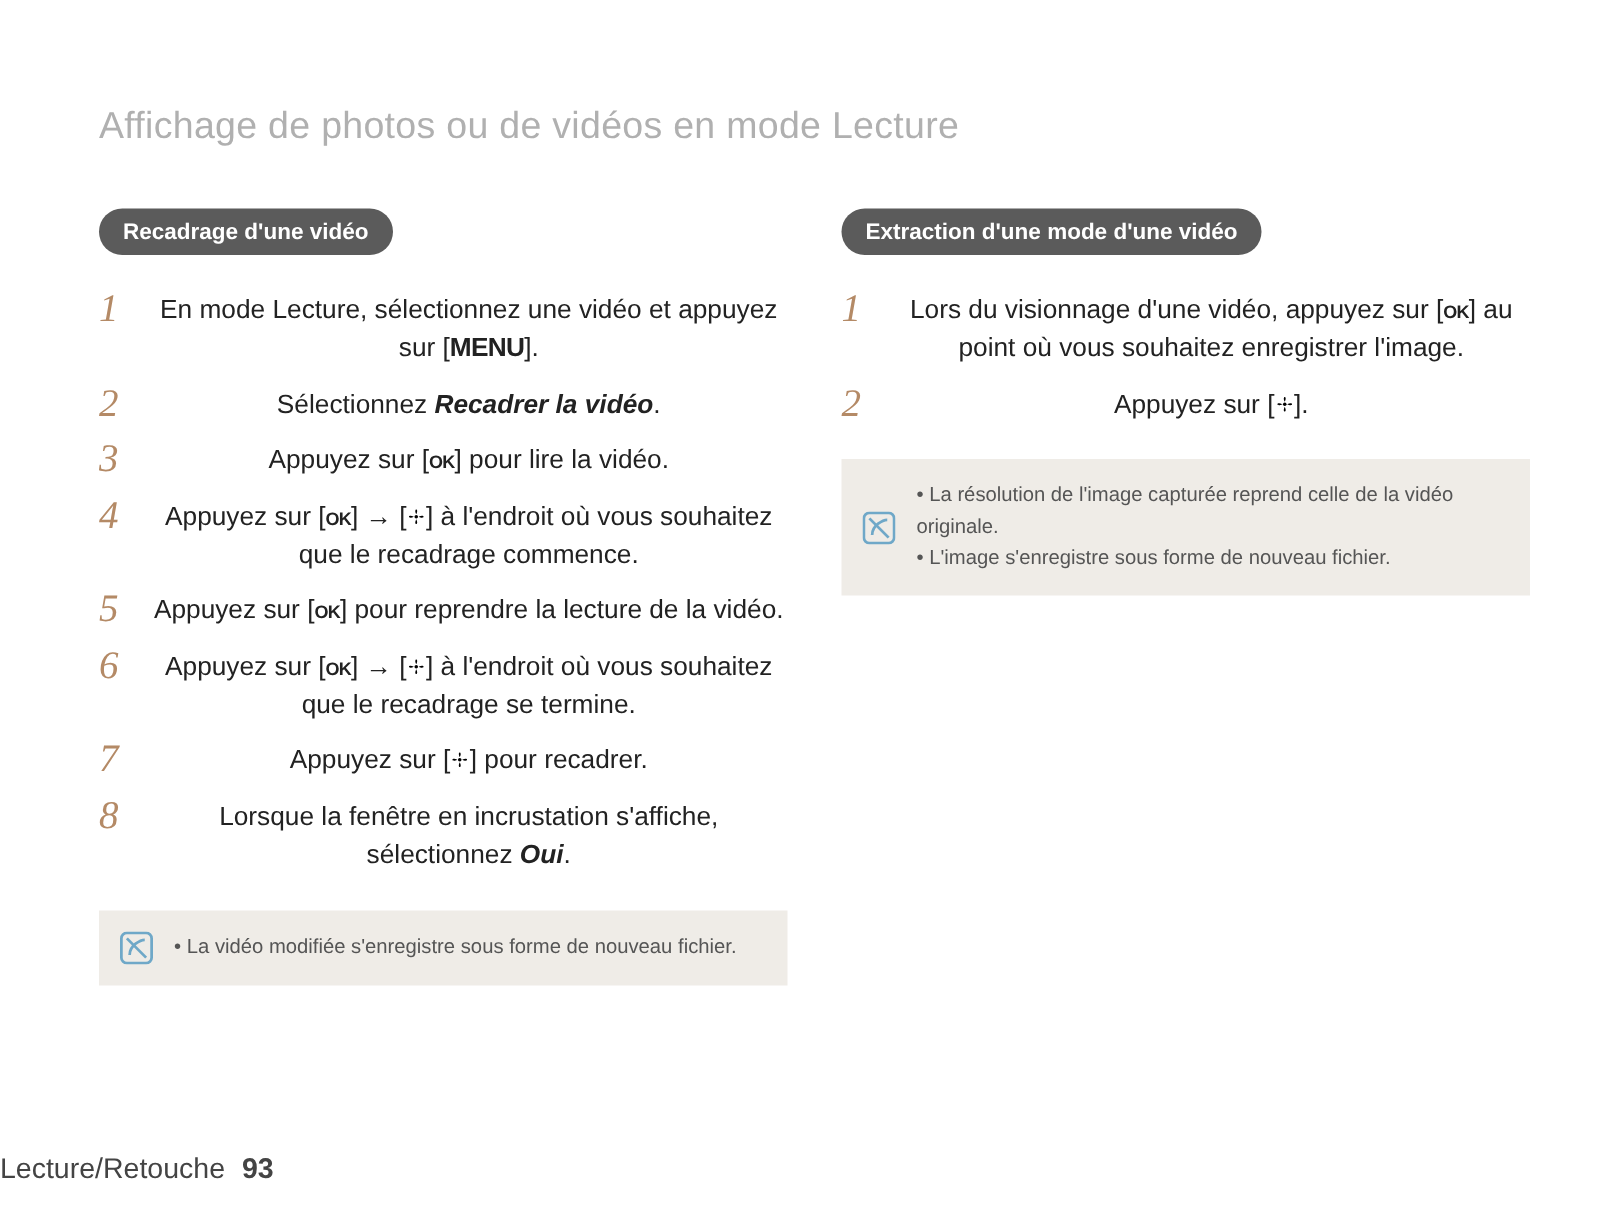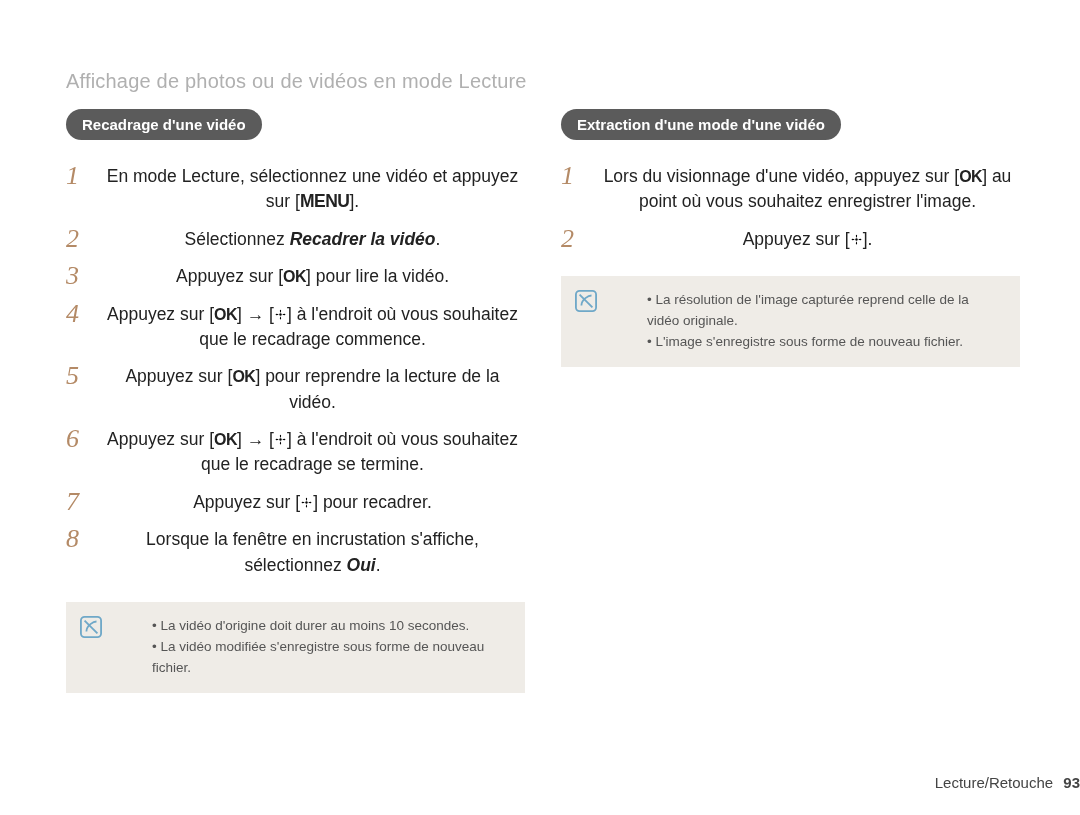--- a/index.html
+++ b/index.html
@@ -12,25 +12,25 @@
     overflow: hidden;
     color: #222;
   }
   .page {
     padding: 70px 60px 0 66px;
     box-sizing: border-box;
     height: 100%;
     position: relative;
   }
   .page-title {
-    font-size: 20px;
+    font-size: 25px;
     color: #b0b0b0;
     font-weight: 400;
     letter-spacing: 0.2px;
-    margin-bottom: 16px;
+    margin-bottom: 40px;
   }
   .columns {
     display: flex;
     gap: 36px;
   }
   .col {
     flex: 1;
     min-width: 0;
   }
   .pill {
@@ -73,59 +73,58 @@
     text-align: center;
   }
   .strong { font-weight: 700; font-style: italic; }
   .menu-box {
     font-weight: 800;
     letter-spacing: -0.5px;
   }
   .icon-ok {
     font-weight: 800;
     letter-spacing: -0.5px;
-    font-size: 16px;
+    font-size: 12px;
   }
   .icon-down svg {
     width: 13px;
     height: 13px;
     vertical-align: -1px;
   }
   .note-box {
     display: flex;
-    align-items: flex-start;
+    align-items: center;
     background: #efece7;
     margin-top: 24px;
     padding: 14px 18px 14px 14px;
     font-size: 13.5px;
     color: #555;
     line-height: 1.55;
-    gap: 36px;
   }
   .note-icon {
     width: 22px;
     height: 22px;
     flex-shrink: 0;
     margin-right: 14px;
   }
   .note-icon svg { width: 22px; height: 22px; }
   .note-list {
     list-style: none;
     padding: 0;
     margin: 0;
   }
   .note-list li::before {
     content: "•  ";
   }
   .footer {
     position: absolute;
     left: 0; right: 0;
     bottom: 24px;
-    text-align: right;
-    font-size: 15px;
+    text-align: left;
+    font-size: 19px;
     color: #444;
   }
   .footer .num { font-weight: 700; margin-left: 6px; }
 </style>
 </head>
 <body>
 
 <div class="page">
   <div class="page-title">Affichage de photos ou de vidéos en mode Lecture</div>
 
@@ -178,21 +177,20 @@
         </ol>
       <div class="note-box">
         <span class="note-icon">
           <svg viewBox="0 0 24 24">
               <rect x="1" y="1" width="22" height="22" rx="4" fill="none" stroke="#6fa8c8" stroke-width="2"></rect>
               <path d="M5 5 L19 19" stroke="#6fa8c8" stroke-width="2"></path>
               <path d="M7 17 C7 10 15 6 18 6" stroke="#6fa8c8" stroke-width="2" fill="none"></path>
             </svg>
         </span>
         <ul class="note-list" id="left-notes">
-            <li>La vidéo d'origine doit durer au moins 10 secondes.</li>
             <li>La vidéo modifiée s'enregistre sous forme de nouveau fichier.</li>
           </ul>
       </div>
     </div>
 
     <div class="col">
       <div class="pill">Extraction d'une mode d'une vidéo</div>
       <ol class="steps" id="right-steps">
           <li class="step">
             <span class="step-num">1</span>

